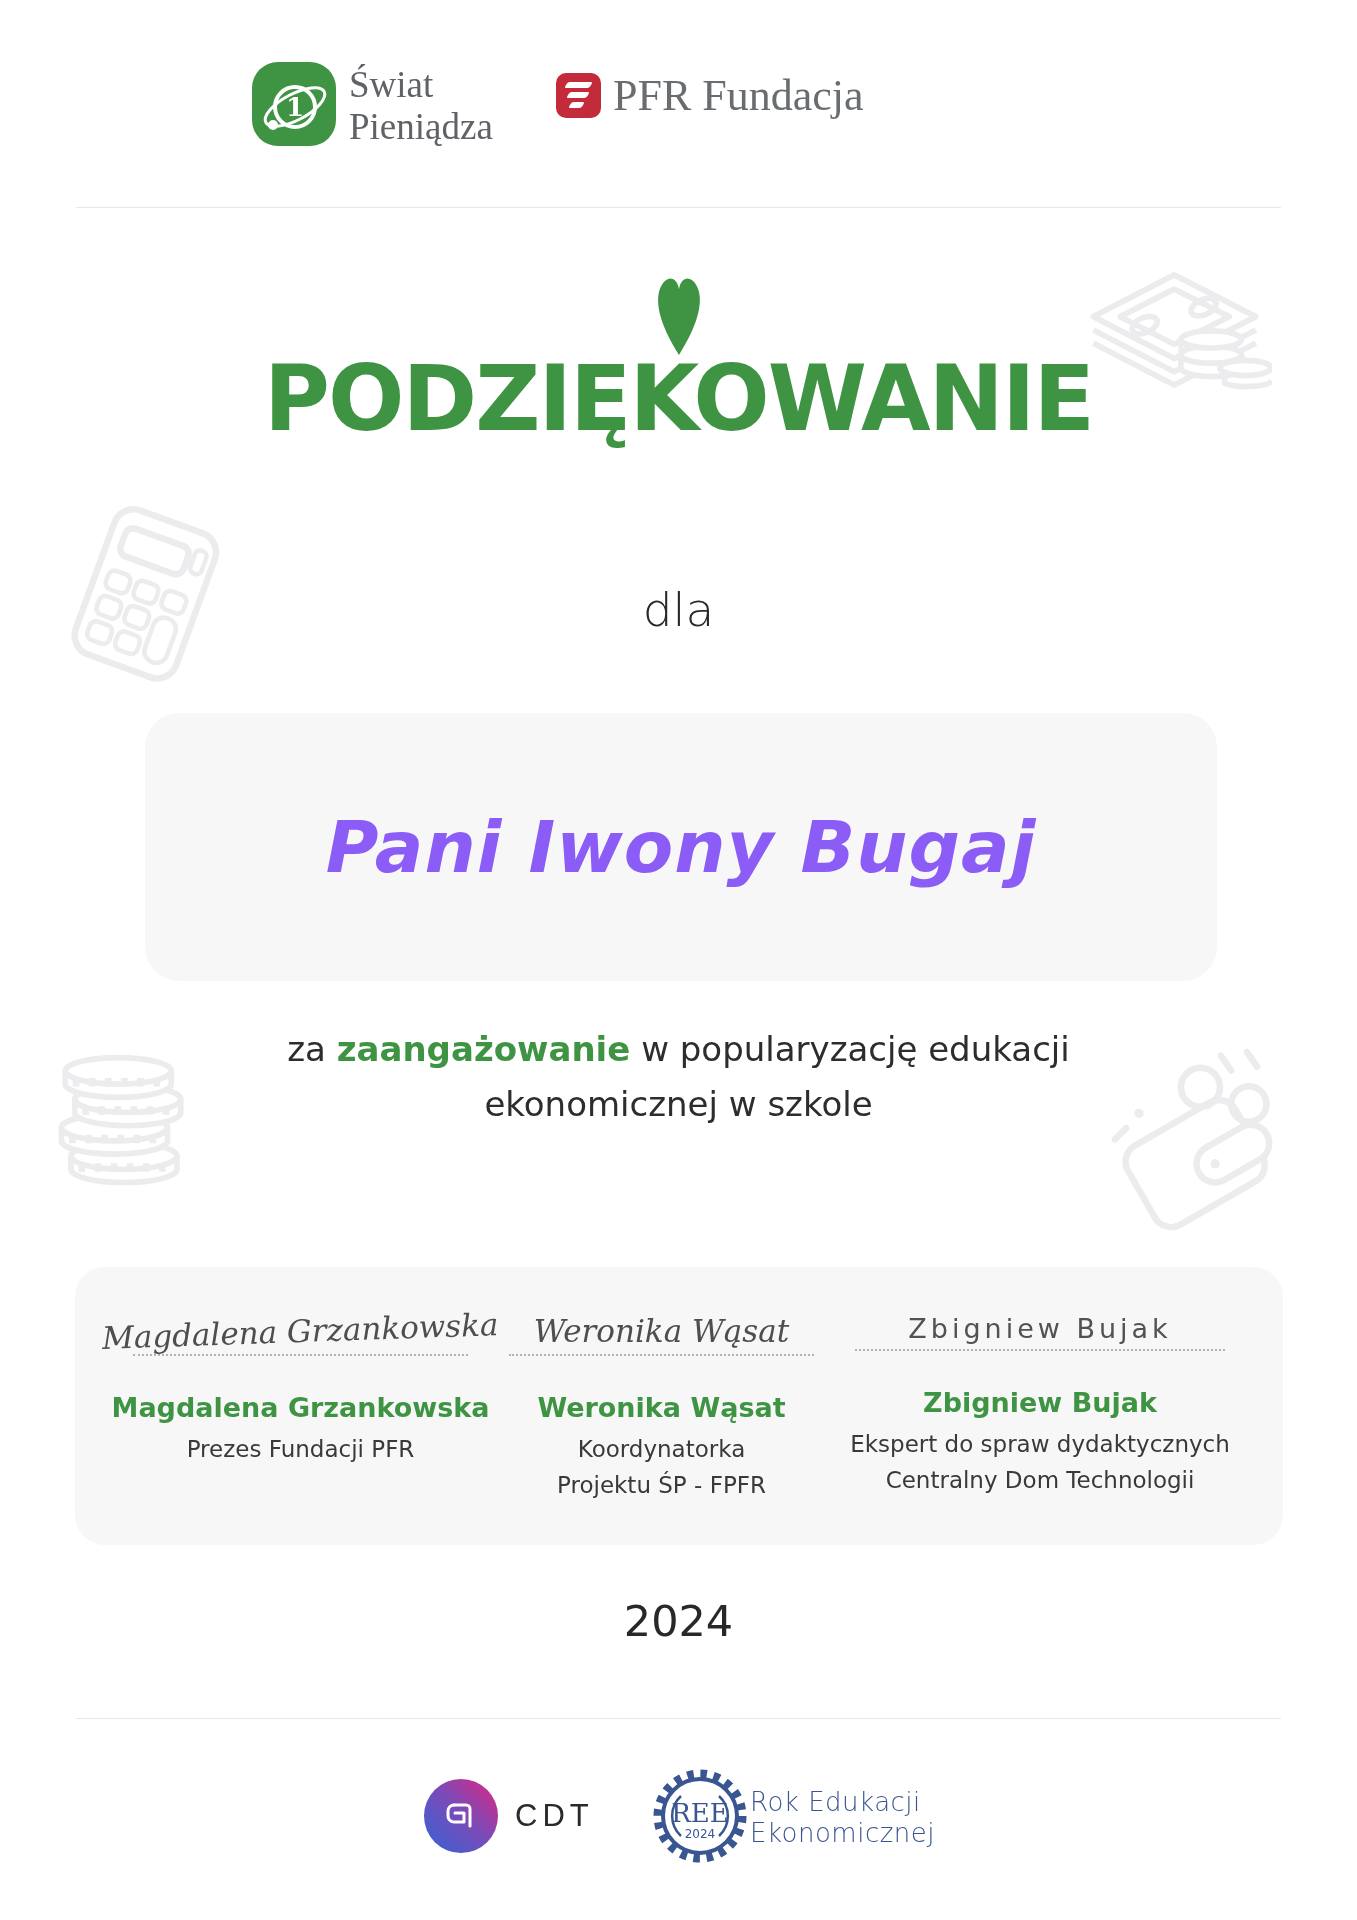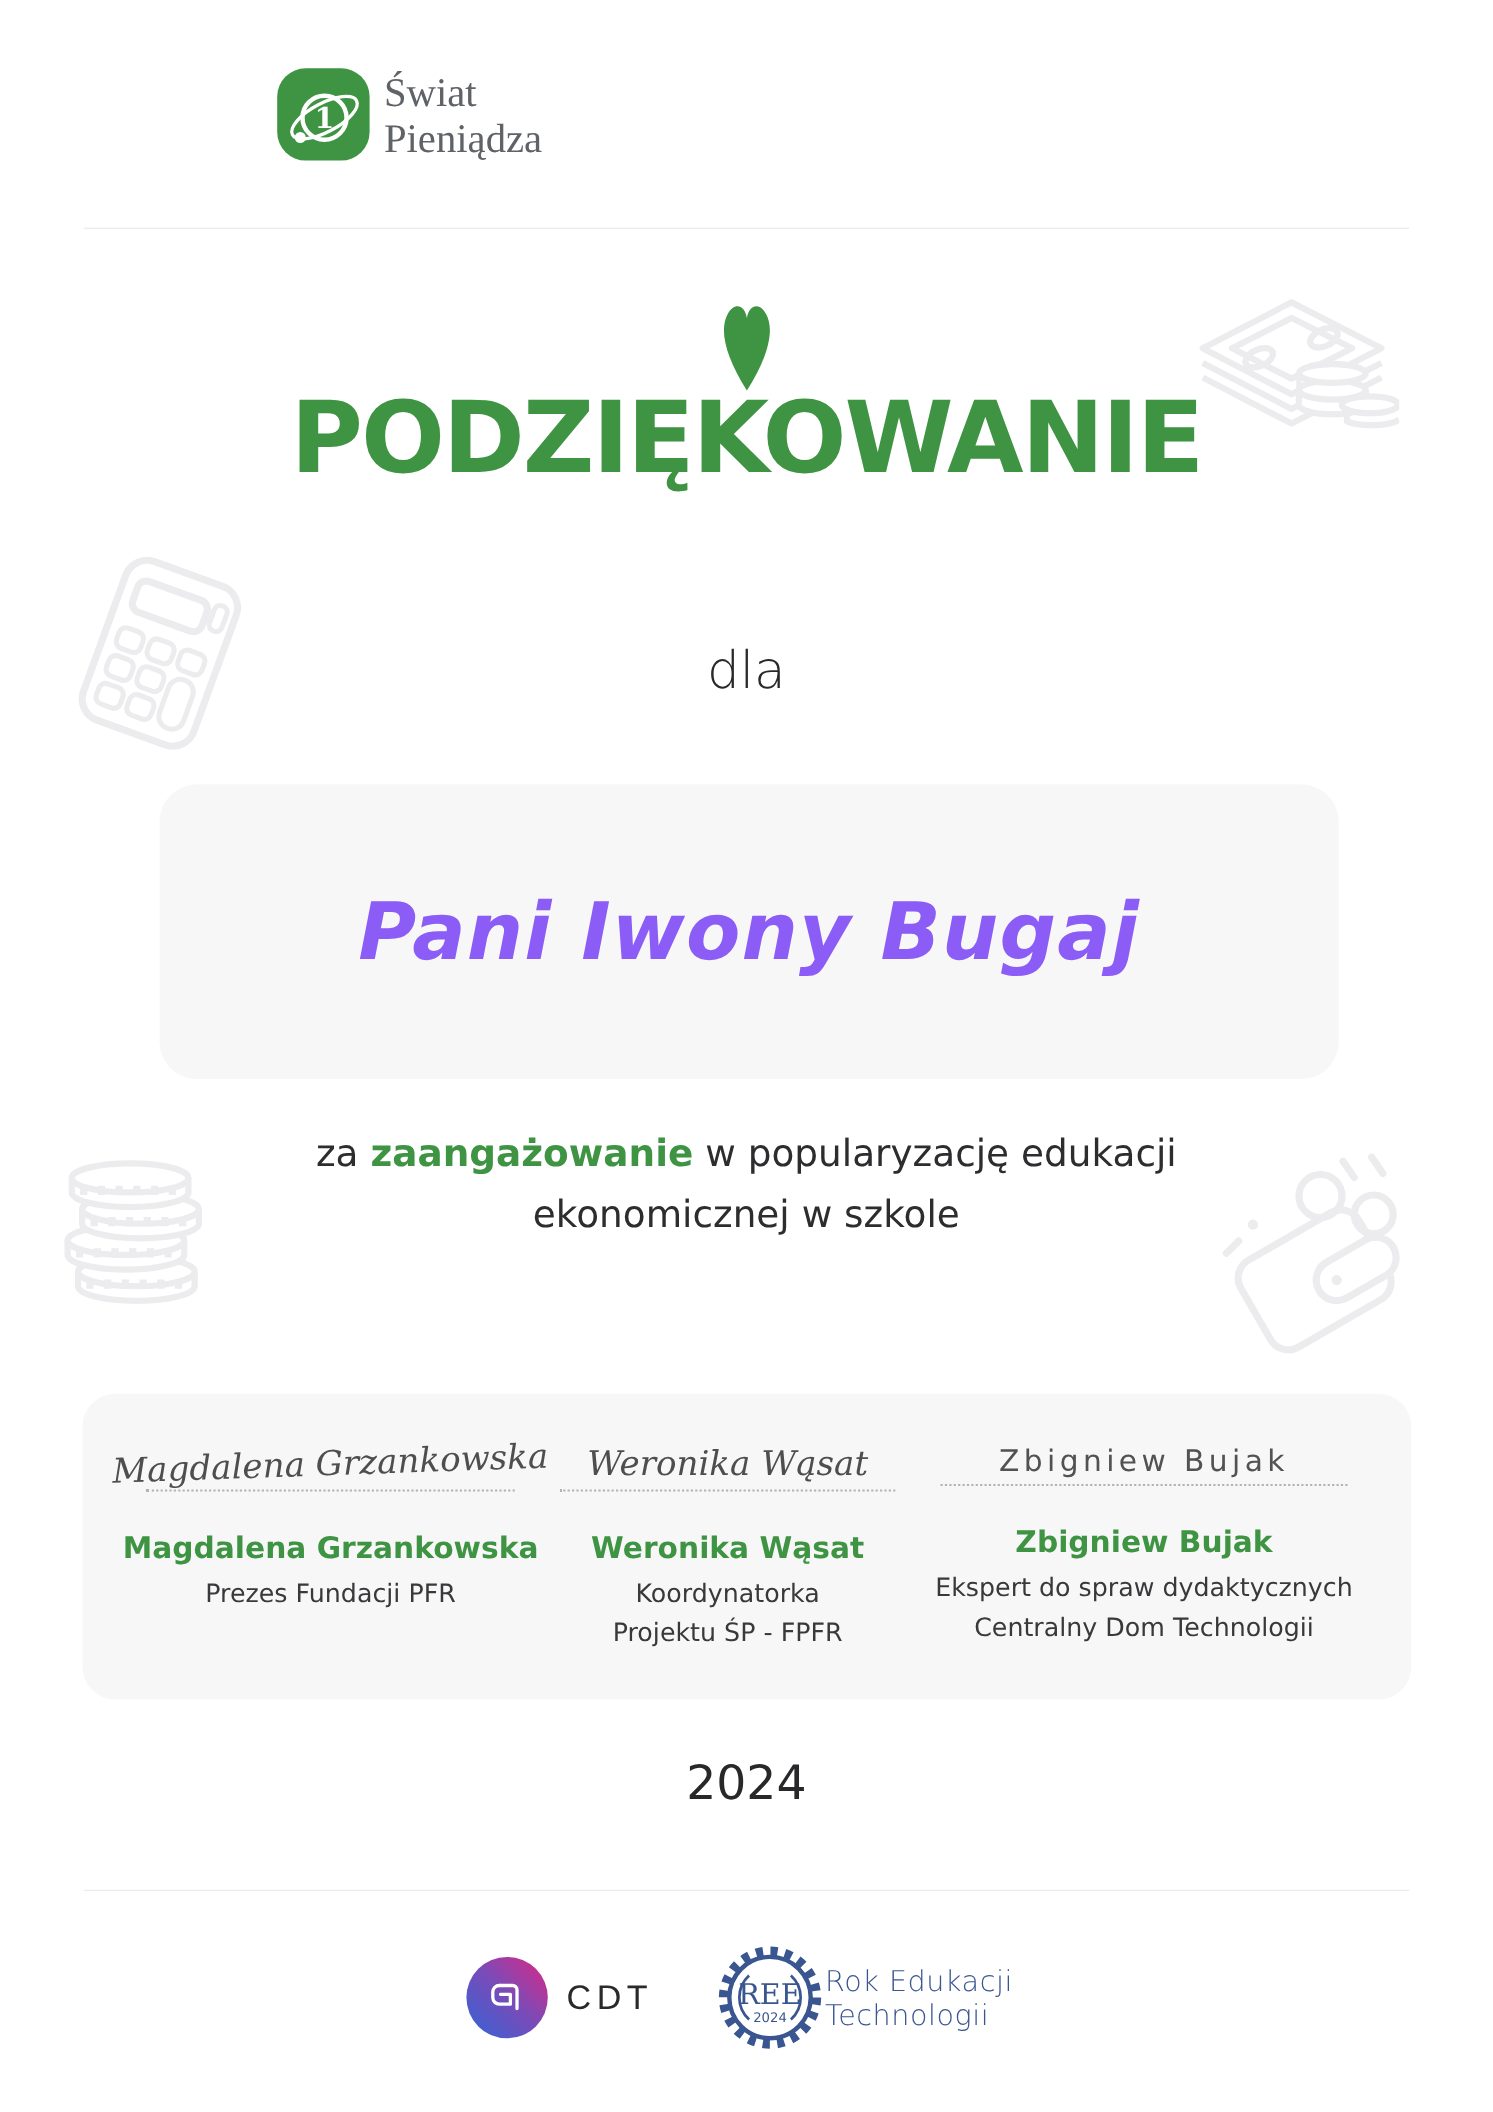--- a/index.html
+++ b/index.html
@@ -85,20 +85,28 @@
         <text x="43" y="54" text-anchor="middle" font-size="26" fill="#ffffff" font-family="DejaVu Serif, serif" font-weight="bold">1</text>
         <circle cx="21" cy="63" r="5" fill="#ffffff"></circle>
       </svg>
     </div>
     <div class="swiat-text">
       <div>Świat</div>
       <div>Pieniądza</div>
     </div>
   </div>
 
+  <div class="pfr-logo">
+    <div class="pfr-icon">
+      <span class="pfr-bar b1"></span>
+        <span class="pfr-bar b2"></span>
+        <span class="pfr-bar b3"></span>
+    </div>
+    <div class="pfr-text">PFR Fundacja</div>
+  </div>
 
   <div class="divider top"></div>
 
   <div class="deco" style="left:1082px;top:248px;">
     <svg viewBox="0 0 200 170" width="190" height="162" fill="none" stroke="#ececee" stroke-width="6" stroke-linejoin="round">
       <path d="M12,72 L97,28 L183,72 L97,116 Z"></path>
       <path d="M40,72 L97,43 L155,72 L97,101 Z"></path>
       <ellipse cx="66" cy="81" rx="14" ry="8" transform="rotate(-24 66 81)"></ellipse>
       <ellipse cx="128" cy="62" rx="14" ry="8" transform="rotate(-24 128 62)"></ellipse>
       <path d="M12,86 L97,130 L183,86"></path>
@@ -234,17 +242,17 @@
         <circle cx="50" cy="50" r="42" fill="none" stroke="#3a5690" stroke-width="9" stroke-dasharray="6.5 6.7"></circle>
         <circle cx="50" cy="50" r="37" fill="#ffffff" stroke="#3a5690" stroke-width="4"></circle>
         <path d="M31,30 a27,27 0 0 0 0,40" fill="none" stroke="#3a5690" stroke-width="2.5"></path>
         <path d="M69,30 a27,27 0 0 1 0,40" fill="none" stroke="#3a5690" stroke-width="2.5"></path>
         <text x="50" y="56" text-anchor="middle" font-size="26" fill="#3a5690" font-family="DejaVu Serif, serif">REE</text>
         <text x="50" y="72" text-anchor="middle" font-size="12" fill="#3a5690">2024</text>
       </svg>
     </div>
     <div class="ree-text">
       <div>Rok Edukacji</div>
-      <div>Technologii</div>
+      <div>Ekonomicznej</div>
     </div>
   </div>
 
 </div>
 
 </body></html>

